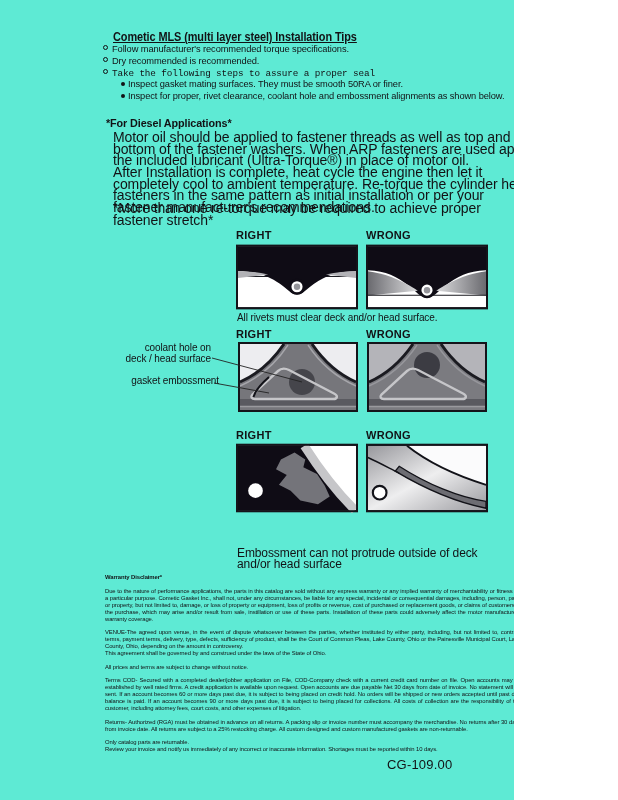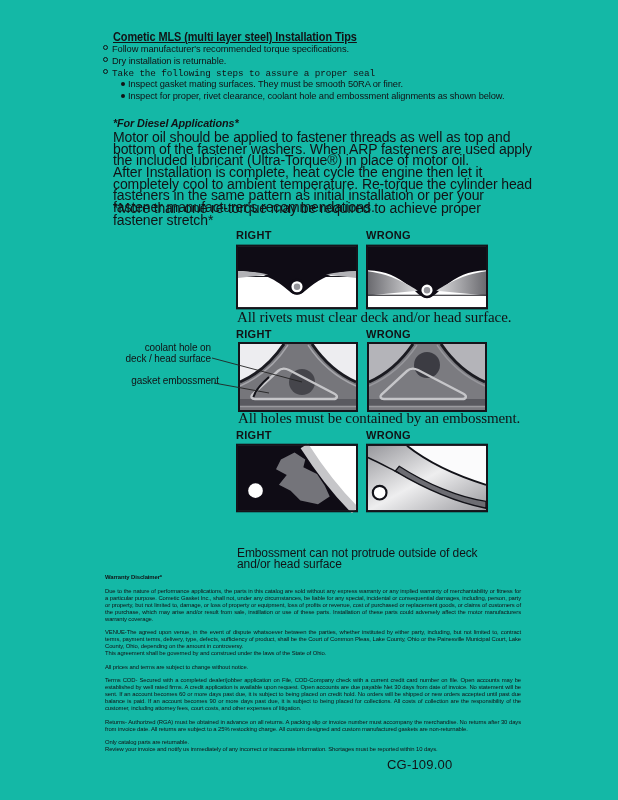--- a/index.html
+++ b/index.html
@@ -1,63 +1,63 @@
 <!DOCTYPE html>
 <html><head>
 <meta charset="utf-8">
 <style>
   html,body{margin:0;padding:0;background:#fff;}
-  .page{position:relative;width:618px;height:800px;background:#14b8a6;
+  .page{position:relative;width:514px;height:800px;background:#5eead4;
         font-family:"Liberation Sans",sans-serif;color:#121215;overflow:hidden;
         letter-spacing:-0.1px;}
   .abs{position:absolute;}
   .title{font-size:13px;font-weight:bold;text-decoration:underline;
          transform:scaleX(.84);transform-origin:left;white-space:nowrap;}
   .bullet-line{font-size:9.3px;white-space:nowrap;}
   .marker-open{display:inline-block;width:3px;height:3px;border:1px solid #121215;
          border-radius:50%;margin-right:4px;vertical-align:2px;}
   .marker-fill{display:inline-block;width:4px;height:4px;background:#121215;
          border-radius:50%;margin-right:3px;vertical-align:1px;}
   .h2{font-size:10.8px;font-weight:bold;white-space:nowrap;}
   .para{font-size:14px;line-height:11.7px;width:420px;}
   .rw-label{font-size:11px;font-weight:bold;width:122px;
          letter-spacing:.3px;}
-  .caption{font-size:15px;line-height:11px;white-space:nowrap;font-family:Liberation Serif, serif;}
+  .caption{font-size:10px;line-height:11px;white-space:nowrap;}
   .caption-wrap{font-size:12px;line-height:11px;margin-top:35px;}
   .ann{font-size:10px;line-height:10.6px;text-align:right;}
   .footer{width:416px;font-size:5.9px;line-height:7px;text-align:justify;}
   .footer .fp{margin:0 0 6.5px 0;}
   .footer .fh{font-weight:bold;margin:0 0 6.5px 0;}
   .page-code{font-size:13px;letter-spacing:.2px;}
   svg{display:block;}
 </style>
 </head>
 <body>
 
 <div class="page">
 
   <div class="abs title" style="left:113px;top:29px;">Cometic MLS (multi layer steel) Installation Tips</div>
 
   <div class="abs bullet-line" style="left:103px;top:44px;">
     <span class="marker-open"></span><span>Follow manufacturer's recommended torque specifications.</span>
   </div>
   <div class="abs bullet-line" style="left:103px;top:56px;">
-    <span class="marker-open"></span><span>Dry installation is returnable.</span>
+    <span class="marker-open"></span><span>Dry recommended is recommended.</span>
   </div>
   <div class="abs bullet-line" style="left:103px;top:67.5px;font-family:Liberation Mono, monospace;">
     <span class="marker-open"></span><span>Take the following steps to assure a proper seal</span>
   </div>
   <div class="abs bullet-line" style="left:121px;top:79px;">
     <span class="marker-fill"></span><span>Inspect gasket mating surfaces.  They must be smooth 50RA or finer.</span>
   </div>
   <div class="abs bullet-line" style="left:121px;top:90.5px;">
     <span class="marker-fill"></span><span>Inspect for proper, rivet clearance, coolant hole and embossment alignments as shown below.</span>
   </div>
 
-  <div class="abs h2" style="left:113px;top:117px;font-style:italic;">*For Diesel Applications*</div>
+  <div class="abs h2" style="left:106px;top:117px;">*For Diesel Applications*</div>
   <div class="abs para" style="left:113px;top:132px;">Motor oil should be applied to fastener threads as well as top and bottom of the fastener washers. When ARP fasteners are used apply the included lubricant (Ultra-Torque®) in place of motor oil.</div>
   <div class="abs para" style="left:113px;top:167px;">After Installation is complete, heat cycle the engine then let it completely cool to ambient temperature. Re-torque the cylinder head fasteners in the same pattern as initial installation or per your fastener manufacturer's recommendations.</div>
   <div class="abs para" style="left:113px;top:203px;">*More than one re-torque may be required to achieve proper fastener stretch*</div>
 
   <div class="abs rw-label" style="left:236px;top:229px;">RIGHT</div>
   <div class="abs rw-label" style="left:366px;top:229px;">WRONG</div>
 
   <svg class="abs" style="left:236px;top:244px;" width="122" height="66" viewBox="0 0 125 66">
     <rect x="1" y="1" width="123" height="64" fill="#ffffff" stroke="#14141a" stroke-width="2"></rect>
     <line x1="2" y1="32.5" x2="123" y2="32.5" stroke="#17171d" stroke-width="1"></line>
@@ -130,21 +130,20 @@
     <circle cx="60" cy="23" r="13" fill="#3c3c43"></circle>
     <path d="M17,57 C13.5,57 12.5,55 14.5,52.5 L40,29 C43,26.2 47,26 51,28 L96,51.5 C100,53.5 100,57 95,57 Z" fill="none" stroke="#c6c6c9" stroke-width="2.4"></path>
     <rect x="1" y="1" width="118" height="68" fill="none" stroke="#14141a" stroke-width="2"></rect>
   </svg>
 
   <svg class="abs" style="left:205px;top:348px;" width="105" height="50" viewBox="0 0 105 50">
     <line x1="7" y1="10" x2="97" y2="34" stroke="#222" stroke-width="0.9"></line>
     <line x1="9" y1="35" x2="64" y2="45" stroke="#222" stroke-width="0.9"></line>
   </svg>
 
-  <div class="abs caption" style="left:238px;top:413px;">All holes must be contained by an embossment.</div>
 
   <div class="abs rw-label" style="left:236px;top:429px;">RIGHT</div>
   <div class="abs rw-label" style="left:366px;top:429px;">WRONG</div>
 
   <svg class="abs" style="left:236px;top:443px;" width="122" height="70" viewBox="0 0 125 70">
     <rect x="1" y="1" width="123" height="68" fill="#ffffff" stroke="#14141a" stroke-width="2"></rect>
     <path d="M2,2 H70 C86,27 103,49 122,68 L2,68 Z" fill="#0f0c15"></path>
     <path d="M70,2 C86,27 103,49 122,68" stroke="#c6c6c9" stroke-width="9" fill="none"></path>
     <path d="M46,16 L60,9 L71,16 L69,24 L83,31 L91,43 L96,54 L84,62 L66,58 L56,48 L44,42 L52,32 L41,26 Z" fill="#74747a"></path>
     <circle cx="20" cy="48" r="7.5" fill="#ffffff"></circle>

